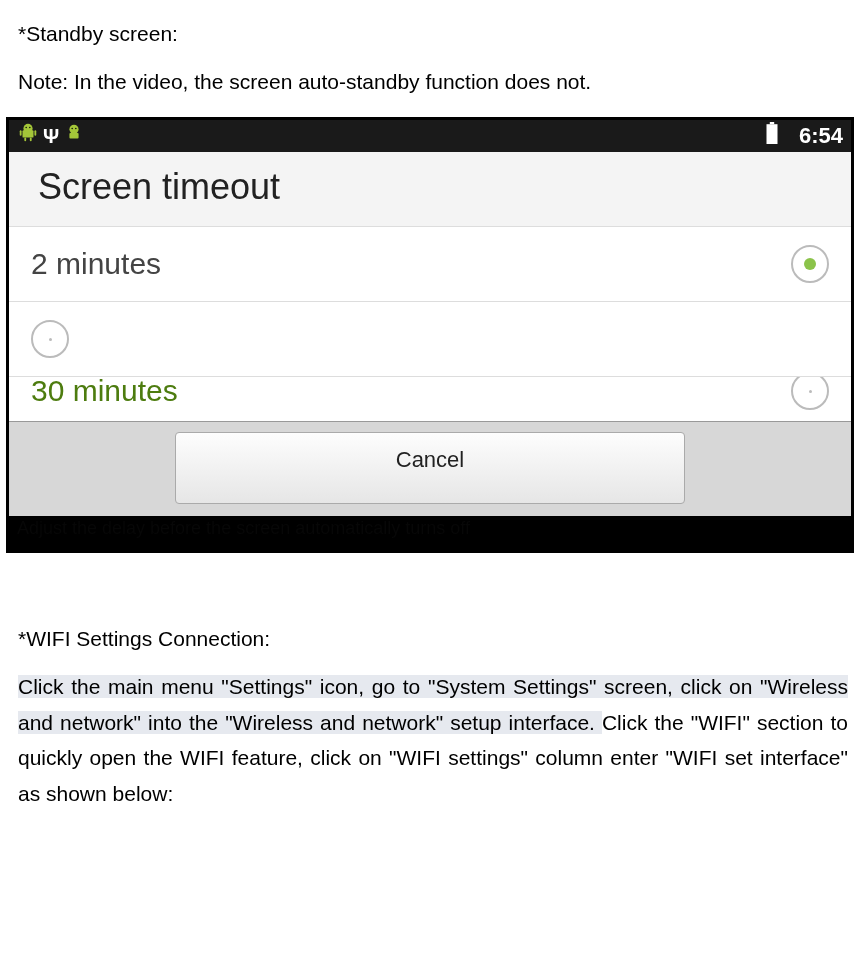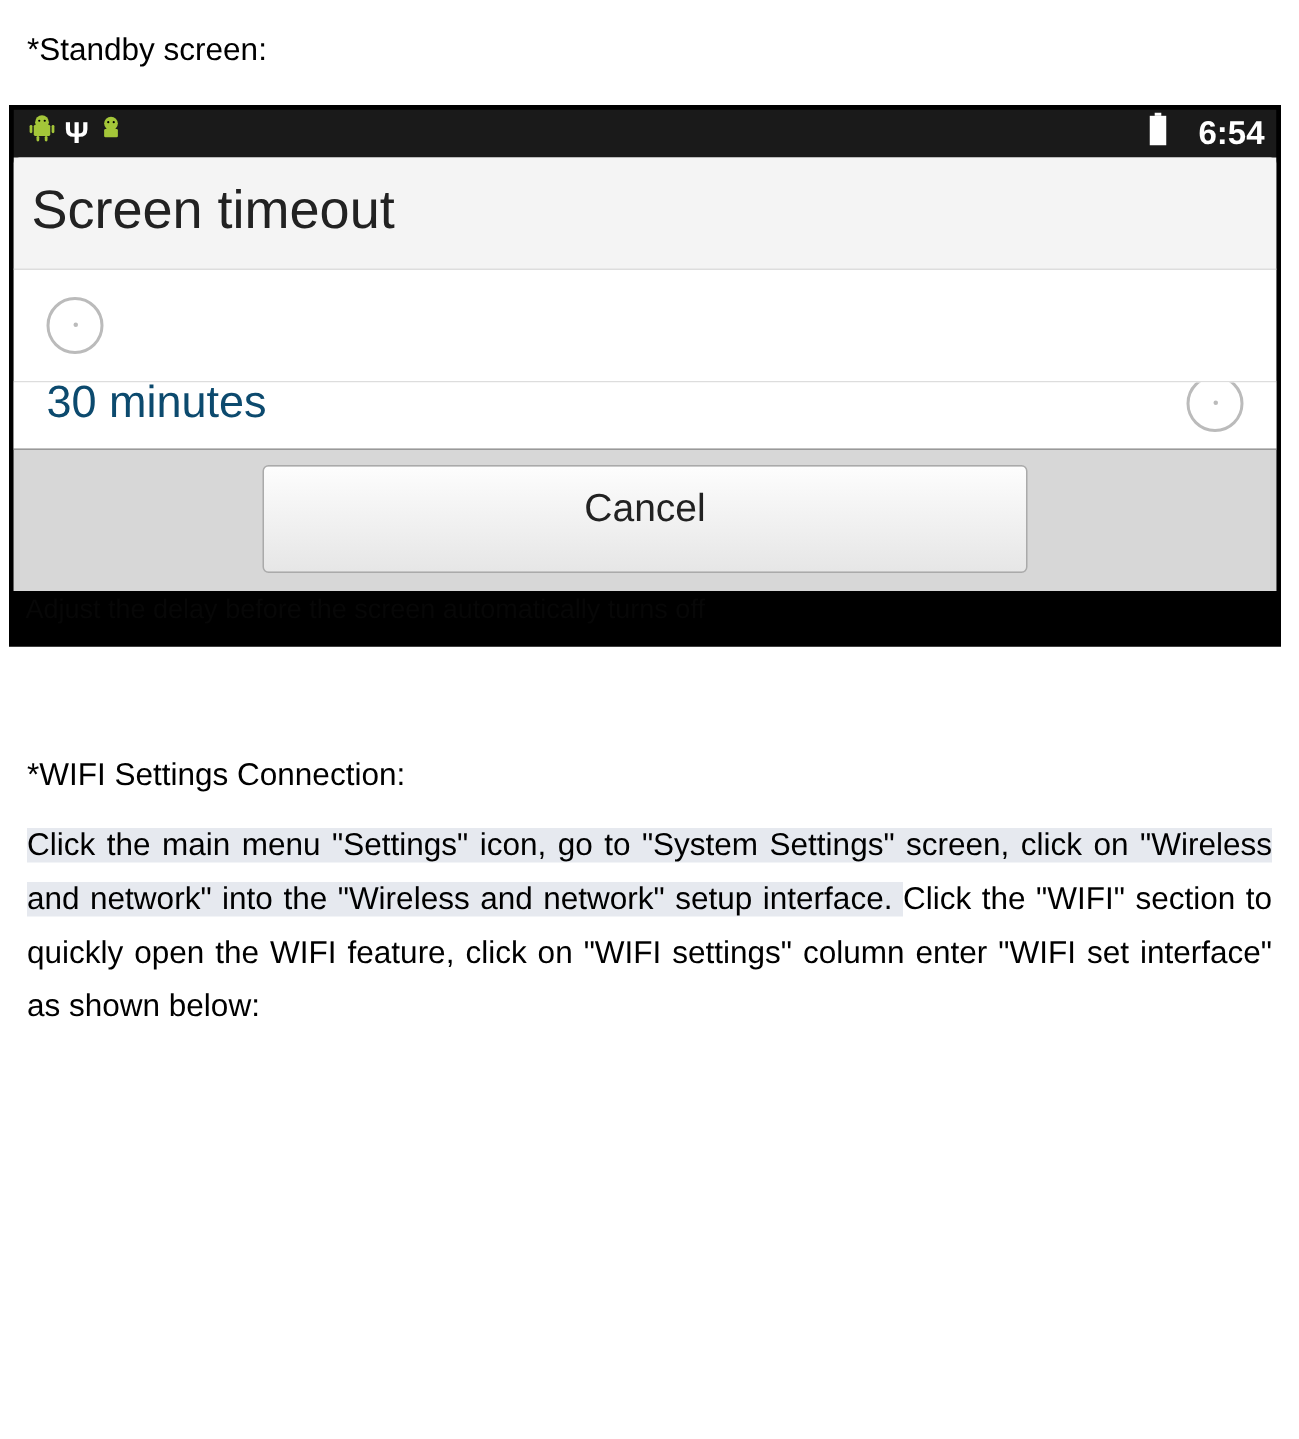--- a/index.html
+++ b/index.html
@@ -58,21 +58,21 @@
   .dialog {
     background: #f4f4f4;
     border-radius: 4px 4px 0 0;
     margin: 0;
     padding: 0;
   }
   .dialog-title {
     font-size: 36px;
     font-weight: 400;
     color: #222;
-    padding: 14px 20px 18px 12px;
+    padding: 14px 20px 18px 29px;
     background: #f4f4f4;
     border-bottom: 1px solid #ddd;
   }
   .options {
     background: #fff;
   }
   .option-row {
     display: flex;
     align-items: center;
     padding: 18px 22px;
@@ -104,40 +104,40 @@
     border-radius: 50%;
   }
 
   .cutoff-row {
     display: flex;
     align-items: center;
     padding: 0 22px;
     height: 44px;
     background: #fff;
     font-size: 30px;
-    color: #0c4a6e;
+    color: #4d7c0f;
     overflow: hidden;
   }
   .cutoff-row .option-label { flex: 1; position: relative; top: -8px; }
   .cutoff-row .radio { position: relative; top: -8px; }
 
   .button-bar {
     background: #d7d7d7;
     padding: 10px 0 12px 0;
     display: flex;
     justify-content: center;
     border-top: 1px solid #999;
   }
   .cancel-btn {
     width: 510px;
     height: 72px;
     background: linear-gradient(#fdfdfd, #e6e6e6);
     border: 1px solid #aaa;
     border-radius: 4px;
-    font-size: 26px;
+    font-size: 22px;
     text-align: center;
     line-height: 54px;
     color: #222;
   }
 
   .bg-bottom {
     background: #000;
     height: 34px;
     position: relative;
   }
@@ -149,20 +149,21 @@
     top: -2px;
     left: 0;
     opacity: 0.7;
   }
 </style>
 </head>
 <body>
 
 <div class="doc-text">
   <p>*Standby screen:</p>
+  <p>Note: In the video, the screen auto-standby function does not.</p>
 </div>
 
 <div class="screenshot-frame">
 
   <div class="statusbar">
     <div class="left-icons">
       <span class="android-robot">
         <svg viewBox="0 0 24 24">
             <g fill="#a4c639">
               <rect x="6" y="9" width="12" height="8" rx="1"></rect>
@@ -197,20 +198,24 @@
       </span>
       <span class="clock">6:54</span>
     </div>
   </div>
 
 
   <div class="dialog">
     <div class="dialog-title">Screen timeout</div>
     <div class="options">
 
+      <div class="option-row">
+        <span class="option-label">2 minutes</span>
+        <span class="radio selected"></span>
+      </div>
 
       <div class="option-row">
         <span class="radio unselected-dot"></span>
       </div>
 
       <div class="cutoff-row">
         <span class="option-label">30 minutes</span>
         <span class="radio unselected-dot"></span>
       </div>
 

